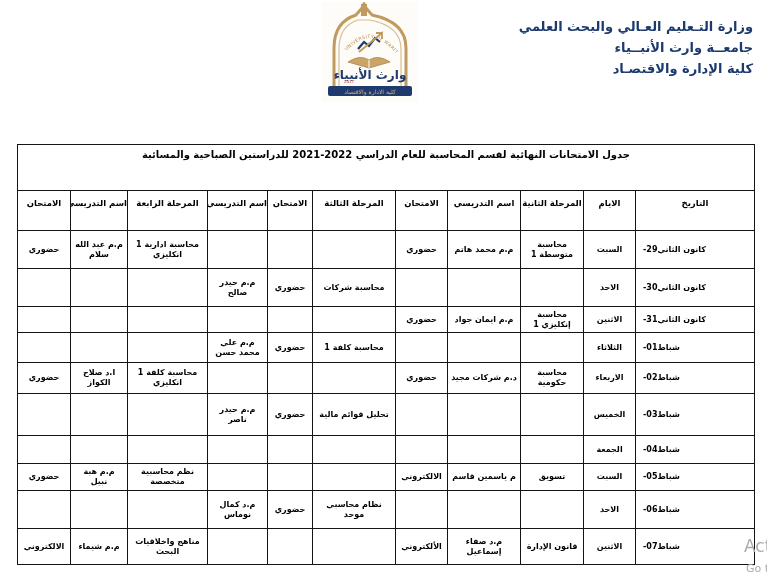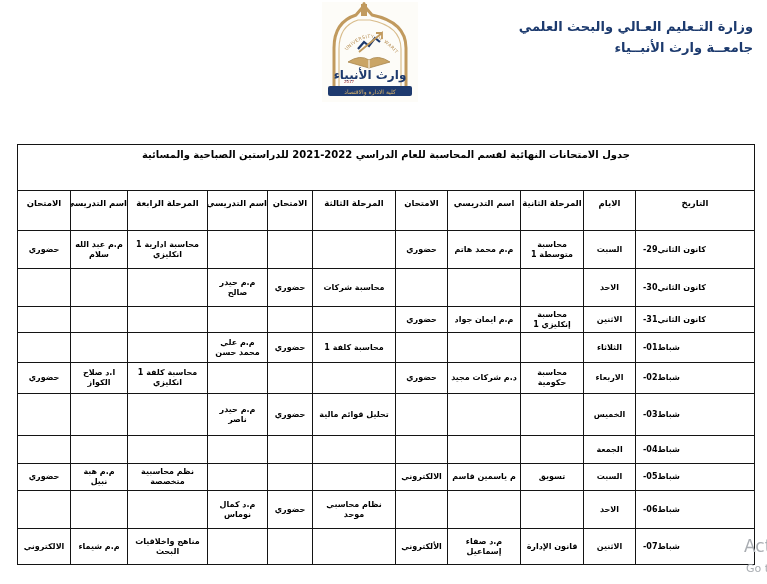--- a/index.html
+++ b/index.html
@@ -73,20 +73,21 @@
     <text x="27" y="81" text-anchor="middle" font-size="4" fill="#a23535">2017</text>
 
     <rect x="6" y="84" width="84" height="10" rx="2" fill="#1e3a6e"></rect>
     <text x="48" y="91.5" text-anchor="middle" font-size="6" fill="#d8b36a">كلية الادارة والاقتصاد</text>
   </svg>
 </div>
 
 <div class="ministry-block">
   <div>وزارة التـعليم العـالي والبحث العلمي</div>
   <div>جامعــة وارث الأنبــياء</div>
+  <div>كلية الإدارة والاقتصـاد</div>
 </div>
 
 <table class="exam">
   <colgroup>
     <col style="width:119px">
       <col style="width:52px">
       <col style="width:63px">
     <col style="width:73px">
       <col style="width:52px">
       <col style="width:83px">

